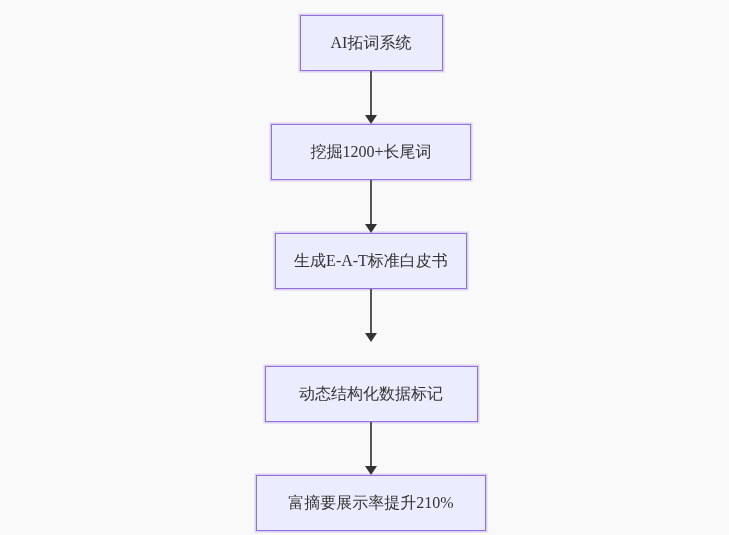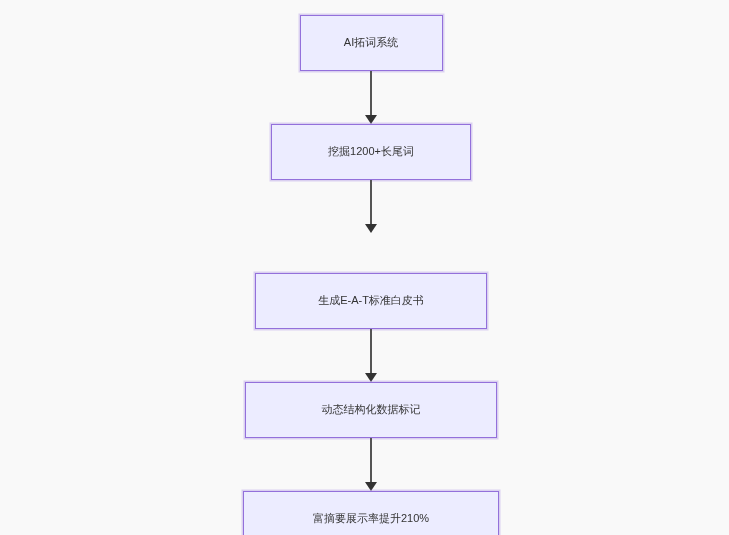--- a/index.html
+++ b/index.html
@@ -28,31 +28,32 @@
     height: 56px;
     background: var(--node-fill, #ECECFF);
     border: 1px solid var(--node-border, #9370DB);
     box-shadow: 0 0 0 1.5px rgba(147, 112, 219, 0.30);
     display: flex;
     align-items: center;
     justify-content: center;
     flex: none;
   }
   .flow-node .node-label {
-    font-size: 11px;
+    font-size: 16px;
     color: var(--text, #333333);
     white-space: nowrap;
     text-align: center;
     line-height: 1.2;
+    font-family: Liberation Serif, serif;
   }
   .n1 { width: 143px; }
   .n2 { width: 200px; }
-  .n3 { width: 232px; margin-top: 40px; }
-  .n4 { width: 252px; }
-  .n5 { width: 256px; }
+  .n3 { width: 192px; }
+  .n4 { width: 213px; margin-top: 24px; }
+  .n5 { width: 230px; }
   .connector {
     height: 53px;
     display: flex;
     flex-direction: column;
     align-items: center;
     flex: none;
   }
   .connector .arrow-line {
     width: 2px;
     flex: 1 1 auto;

